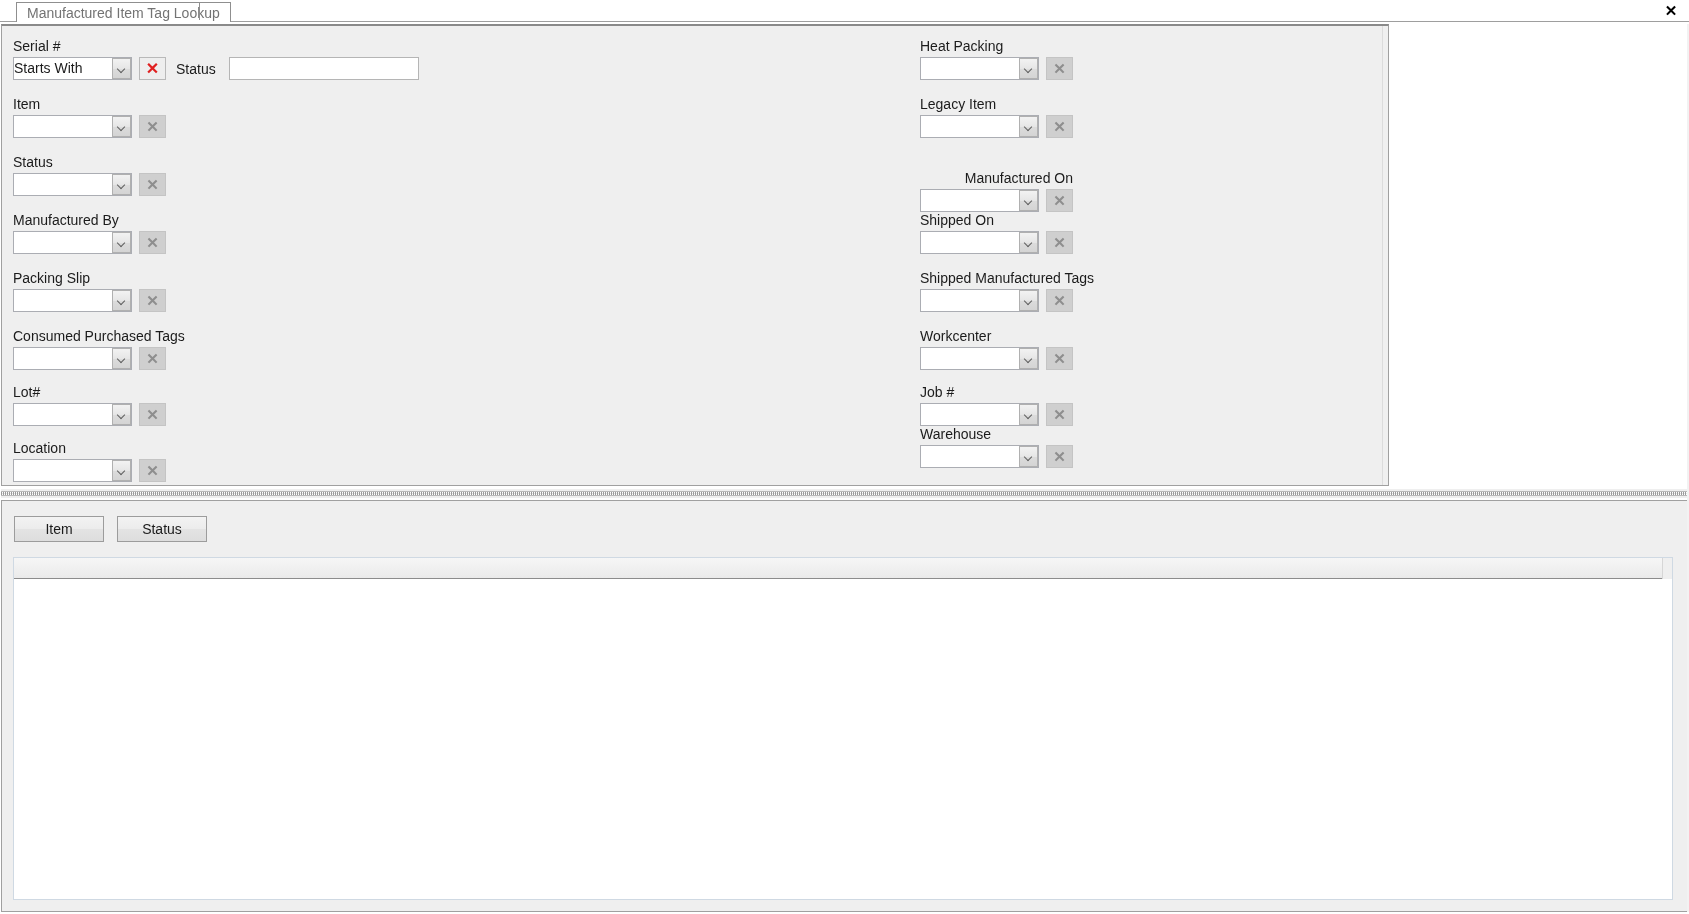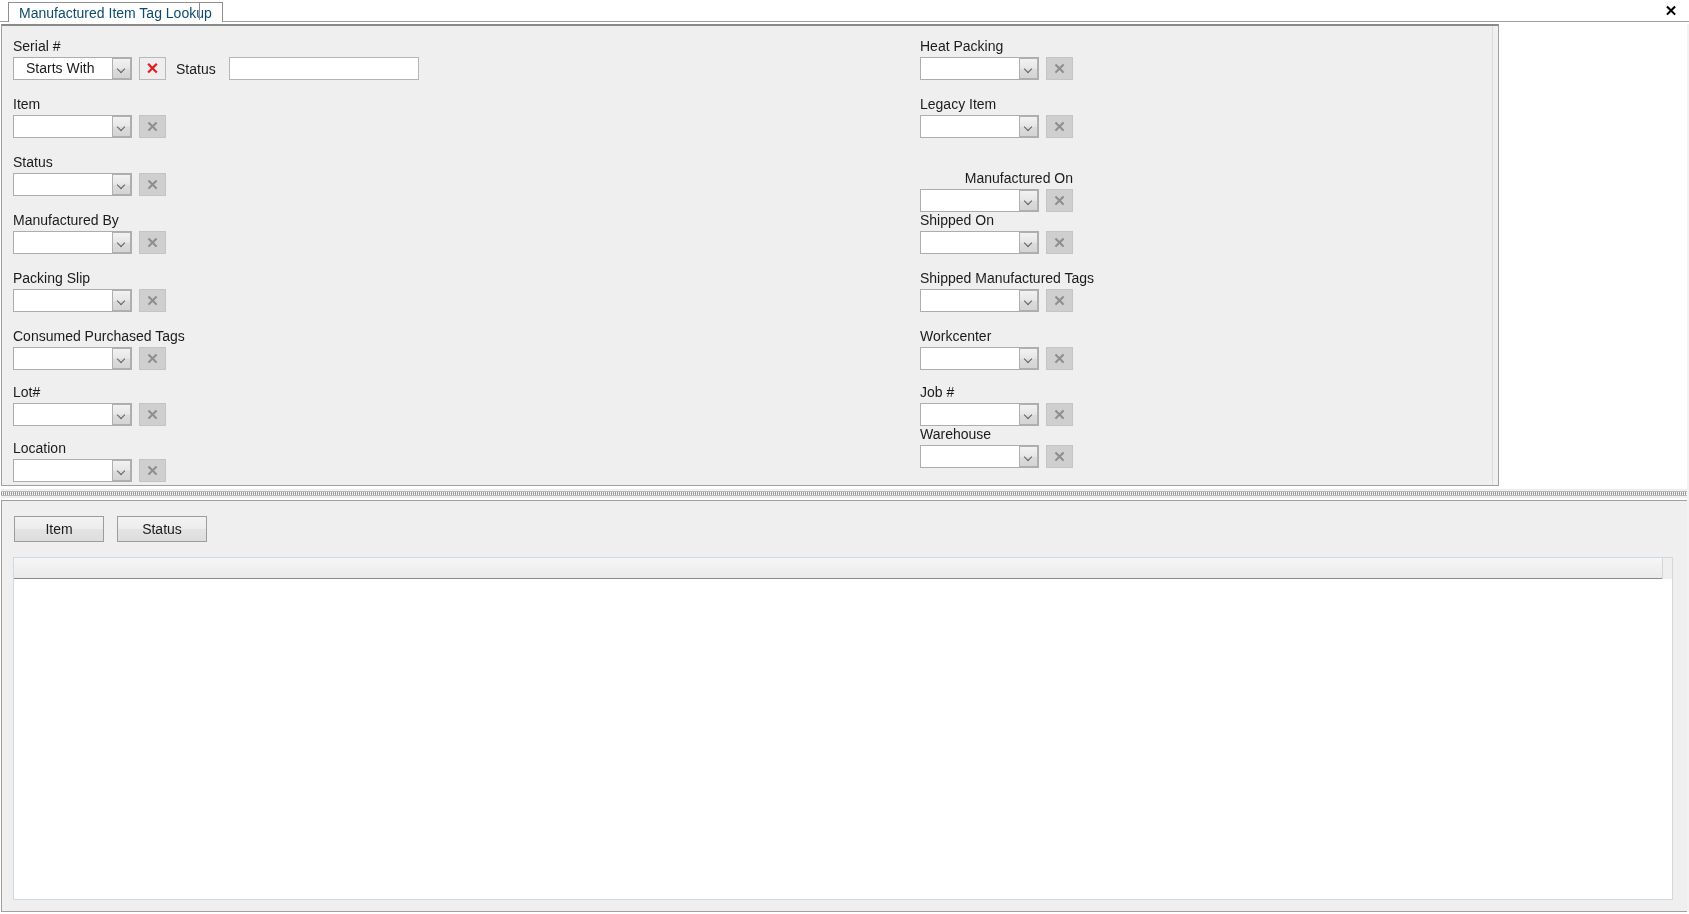--- a/index.html
+++ b/index.html
@@ -32,31 +32,31 @@
     position: absolute;
     left: 0; top: 0;
     width: 1689px;
     height: 22px;
     background: #ffffff;
     border-bottom: 1px solid #9e9e9e;
     box-sizing: border-box;
   }
   .tab {
     position: absolute;
-    left: 8px;
+    left: 16px;
     top: 2px;
     height: 20px;
     padding: 2px 10px 0 10px;
     background: #ffffff;
     border: 1px solid #8f8f8f;
     border-bottom: none;
     box-sizing: border-box;
     font-size: 14px;
     line-height: 17px;
-    color: #0c4a6e;
+    color: #737373;
     white-space: nowrap;
   }
   .tab-sep {
     position: absolute;
     left: 199px;
     top: 3px;
     width: 1px;
     height: 17px;
     background: #8f8f8f;
   }
@@ -73,21 +73,21 @@
     color: #000000;
     cursor: pointer;
     user-select: none;
   }
 
   
   .criteria-panel {
     position: absolute;
     left: 1px;
     top: 24px;
-    width: 1498px;
+    width: 1388px;
     height: 462px;
     background: #efefef;
     border: 1px solid #a0a0a0;
     border-top: 2px solid #8a8a8a;
     box-sizing: border-box;
     overflow: hidden;
     text-decoration: underline;
   }
   .panel-scroll-edge {
     position: absolute;
@@ -120,21 +120,21 @@
     position: relative;
     width: 119px;
     height: 23px;
     background: #ffffff;
     border: 1px solid #abadb3;
     box-sizing: border-box;
     display: flex;
     align-items: center;
   }
   .combo-text {
-    padding-left: 12px;
+    padding-left: 0;
     font-size: 14px;
     color: #1b1b1b;
     line-height: 21px;
     white-space: nowrap;
     overflow: hidden;
     flex: 1;
   }
   .combo-btn {
     width: 19px;
     height: 21px;

